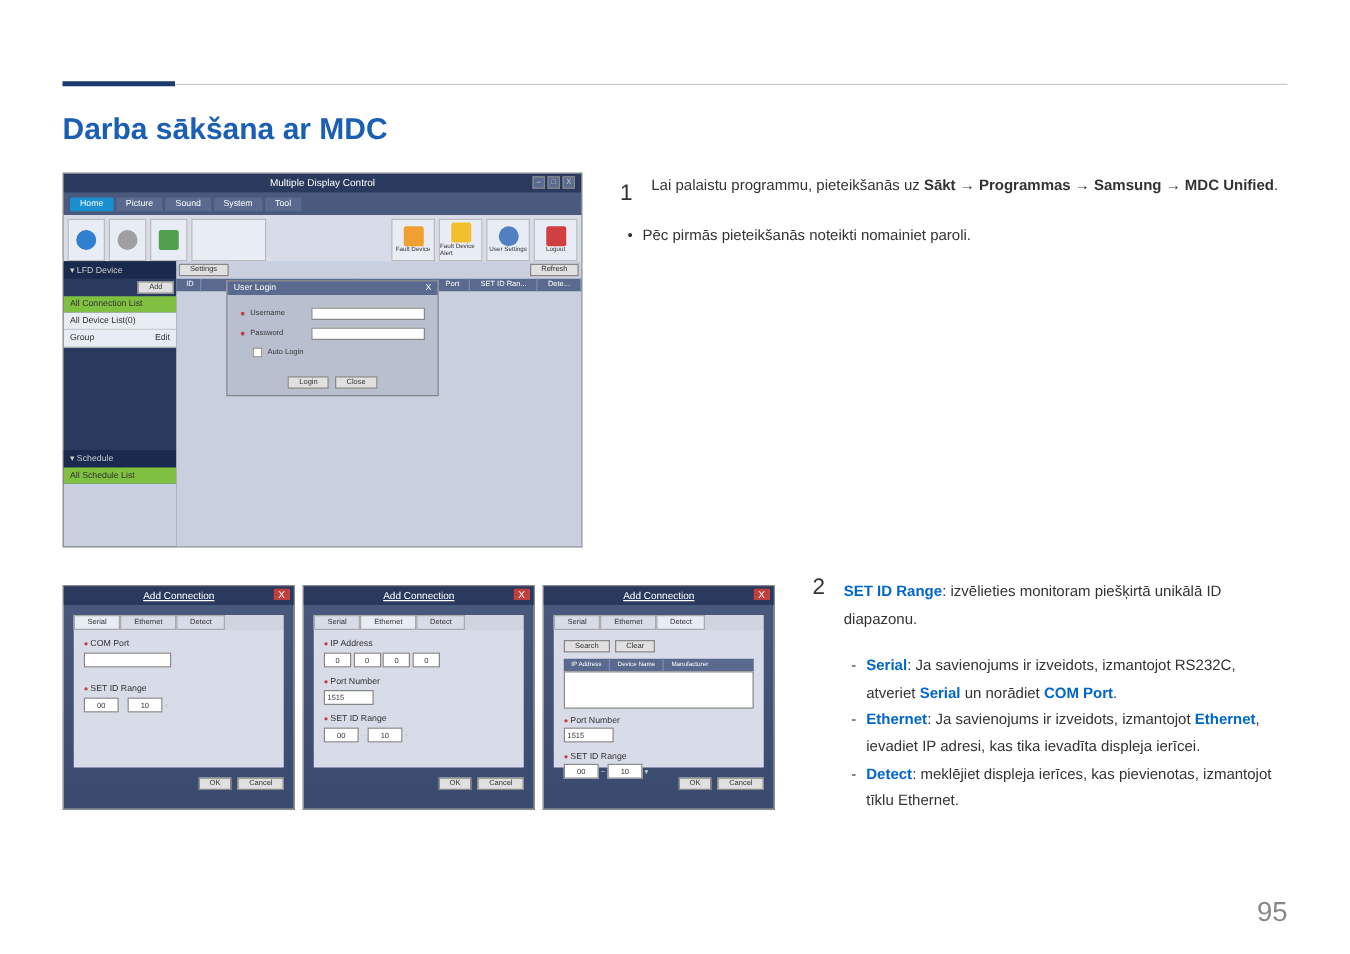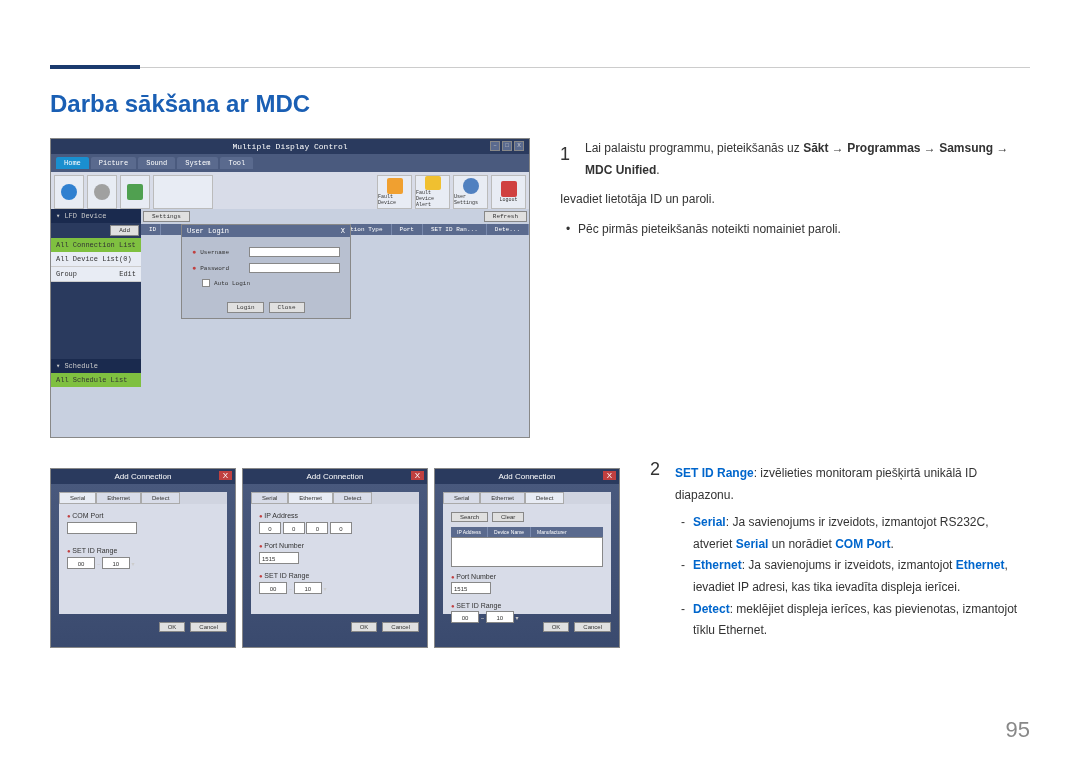--- a/index.html
+++ b/index.html
@@ -2,21 +2,21 @@
 <html><head>
 <meta charset="utf-8">
 <style>
 * { margin: 0; padding: 0; box-sizing: border-box; }
 body { font-family: Arial, sans-serif; background: #fff; width: 1080px; height: 763px; position: relative; }
 .page { padding: 40px 50px; }
 .header-line { position: absolute; top: 65px; left: 50px; width: 90px; height: 4px; background: #1a3a6e; }
 .header-divider { position: absolute; top: 67px; left: 140px; right: 50px; height: 1px; background: #ccc; }
 .title { color: #1a5fb4; font-size: 24px; font-weight: 600; margin-top: 50px; margin-bottom: 20px; }
 .content-row { display: flex; gap: 30px; margin-top: 10px; }
-.screenshot-main { width: 480px; height: 300px; background: linear-gradient(#3a4a6e, #2a3a5e); border: 1px solid #888; position: relative; font-size: 7px; color: #ccc; font-family: Liberation Mono, monospace; }
+.screenshot-main { width: 416px; height: 300px; background: linear-gradient(#3a4a6e, #2a3a5e); border: 1px solid #888; position: relative; font-size: 7px; color: #ccc; }
 .screenshot-title { text-align: center; padding: 3px; color: #fff; font-size: 8px; background: #2a3a5e; }
 .tabs-row { display: flex; background: #4a5a7e; height: 18px; align-items: center; padding: 0 5px; gap: 2px; }
 .tab { background: #5a6a8e; padding: 2px 8px; color: #fff; font-size: 7px; border-radius: 2px 2px 0 0; }
 .tab.active { background: #1a8fcf; }
 .toolbar { display: flex; background: #d8dce8; height: 40px; padding: 3px; gap: 3px; }
 .tool-btn { width: 35px; background: #e8ecf4; border: 1px solid #bbb; display: flex; flex-direction: column; align-items: center; justify-content: center; font-size: 5px; color: #333; }
 .tool-icon { width: 16px; height: 16px; border-radius: 2px; }
 .sidebar { position: absolute; left: 0; top: 70px; width: 90px; bottom: 0; background: #2a3a5e; }
 .sidebar-header { background: #1a2a4e; padding: 3px 5px; color: #ccc; font-size: 7px; }
 .sidebar-green { background: #7fc040; padding: 3px 5px; color: #333; font-size: 7px; }
@@ -37,21 +37,21 @@
 .step-row { display: flex; margin-bottom: 8px; }
 .step-body { flex: 1; }
 .bold { font-weight: 700; }
 .link { color: #0066cc; font-weight: 700; }
 ul { list-style: none; padding-left: 0; }
 ul li { padding-left: 18px; position: relative; }
 ul li::before { content: "•"; position: absolute; left: 6px; }
 ul.dash li::before { content: "-"; }
 .screenshots-row { display: flex; gap: 6px; margin-top: 15px; }
 .add-conn { width: 186px; height: 180px; background: linear-gradient(#4a5a7e, #3a4a6e); border: 1px solid #888; position: relative; font-size: 6px; color: #ccc; }
-.ac-title { background: #2a3a5e; text-align: center; padding: 3px; color: #fff; font-size: 8px; position: relative; }
+.ac-title { background: #2a3a5e; text-align: center; padding: 3px; color: #fff; font-size: 8px; position: relative; text-decoration: underline; }
 .ac-close { position: absolute; right: 3px; top: 2px; background: #c04040; color: #fff; padding: 0 4px; font-size: 8px; }
 .ac-tabs { display: flex; background: #d0d4e0; margin: 8px 8px 0; }
 .ac-tab { padding: 2px 10px; background: #d8dce8; border: 1px solid #aaa; color: #333; font-size: 6px; }
 .ac-tab.active { background: #e8ecf4; }
 .ac-body { background: #d8dce8; margin: 0 8px 8px; padding: 8px; height: 110px; position: relative; }
 .ac-field { margin-bottom: 8px; }
 .ac-label { display: block; color: #333; font-size: 7px; margin-bottom: 3px; }
 .ac-input { background: #fff; border: 1px solid #888; height: 12px; display: inline-block; }
 .ac-select { background: #fff; border: 1px solid #888; height: 12px; width: 28px; display: inline-block; font-size: 6px; text-align: center; line-height: 12px; color: #333; }
 .ac-buttons { display: flex; justify-content: flex-end; gap: 5px; padding: 0 8px 5px; }
@@ -175,21 +175,20 @@
       </div>
     </div>
 
     <div class="step-text">
       <div class="step-row">
         <div class="step-num">1</div>
         <div class="step-body">
           <p><span>Lai palaistu programmu, pieteikšanās uz </span><span class="bold">Sākt → Programmas → Samsung → MDC Unified</span>.</p>
         </div>
       </div>
-      <p>Ievadiet lietotāja ID un paroli.</p>
       <ul style="margin-top:8px">
         <li>Pēc pirmās pieteikšanās noteikti nomainiet paroli.</li>
       </ul>
     </div>
   </div>
 
   <div class="row2">
     <div class="screenshots-row">
       <div class="add-conn">
         <div class="ac-title"><span>Add Connection</span><span class="ac-close">X</span></div>
@@ -265,21 +264,21 @@
           <div class="btn-small">Cancel</div>
         </div>
       </div>
     </div>
 
     <div class="step-text">
       <div class="step-row">
         <div class="step-num">2</div>
         <div class="step-body">
           <p style="margin-top:10px"><span class="link">SET ID Range</span><span>: izvēlieties monitoram piešķirtā unikālā ID diapazonu.</span></p>
-          <ul class="dash" style="margin-top:6px">
+          <ul class="dash" style="margin-top:16px">
             <li><span class="link">Serial</span><span>: Ja savienojums ir izveidots, izmantojot RS232C, atveriet </span><span class="link">Serial</span><span> un norādiet </span><span class="link">COM Port</span>.</li>
             <li><span class="link">Ethernet</span><span>: Ja savienojums ir izveidots, izmantojot </span><span class="link">Ethernet</span><span>, ievadiet IP adresi, kas tika ievadīta displeja ierīcei.</span></li>
             <li><span class="link">Detect</span><span>: meklējiet displeja ierīces, kas pievienotas, izmantojot tīklu Ethernet.</span></li>
           </ul>
         </div>
       </div>
     </div>
   </div>
 
   <div class="page-num">95</div>

